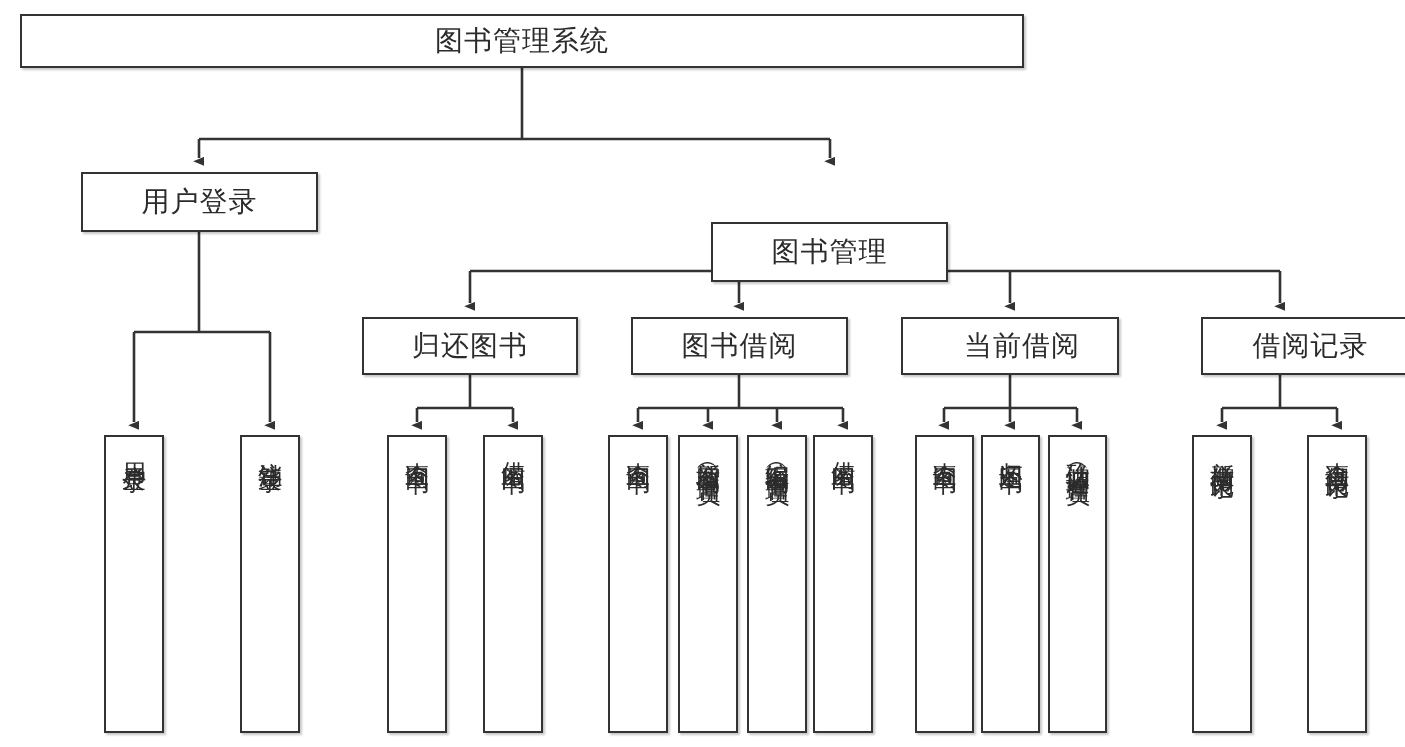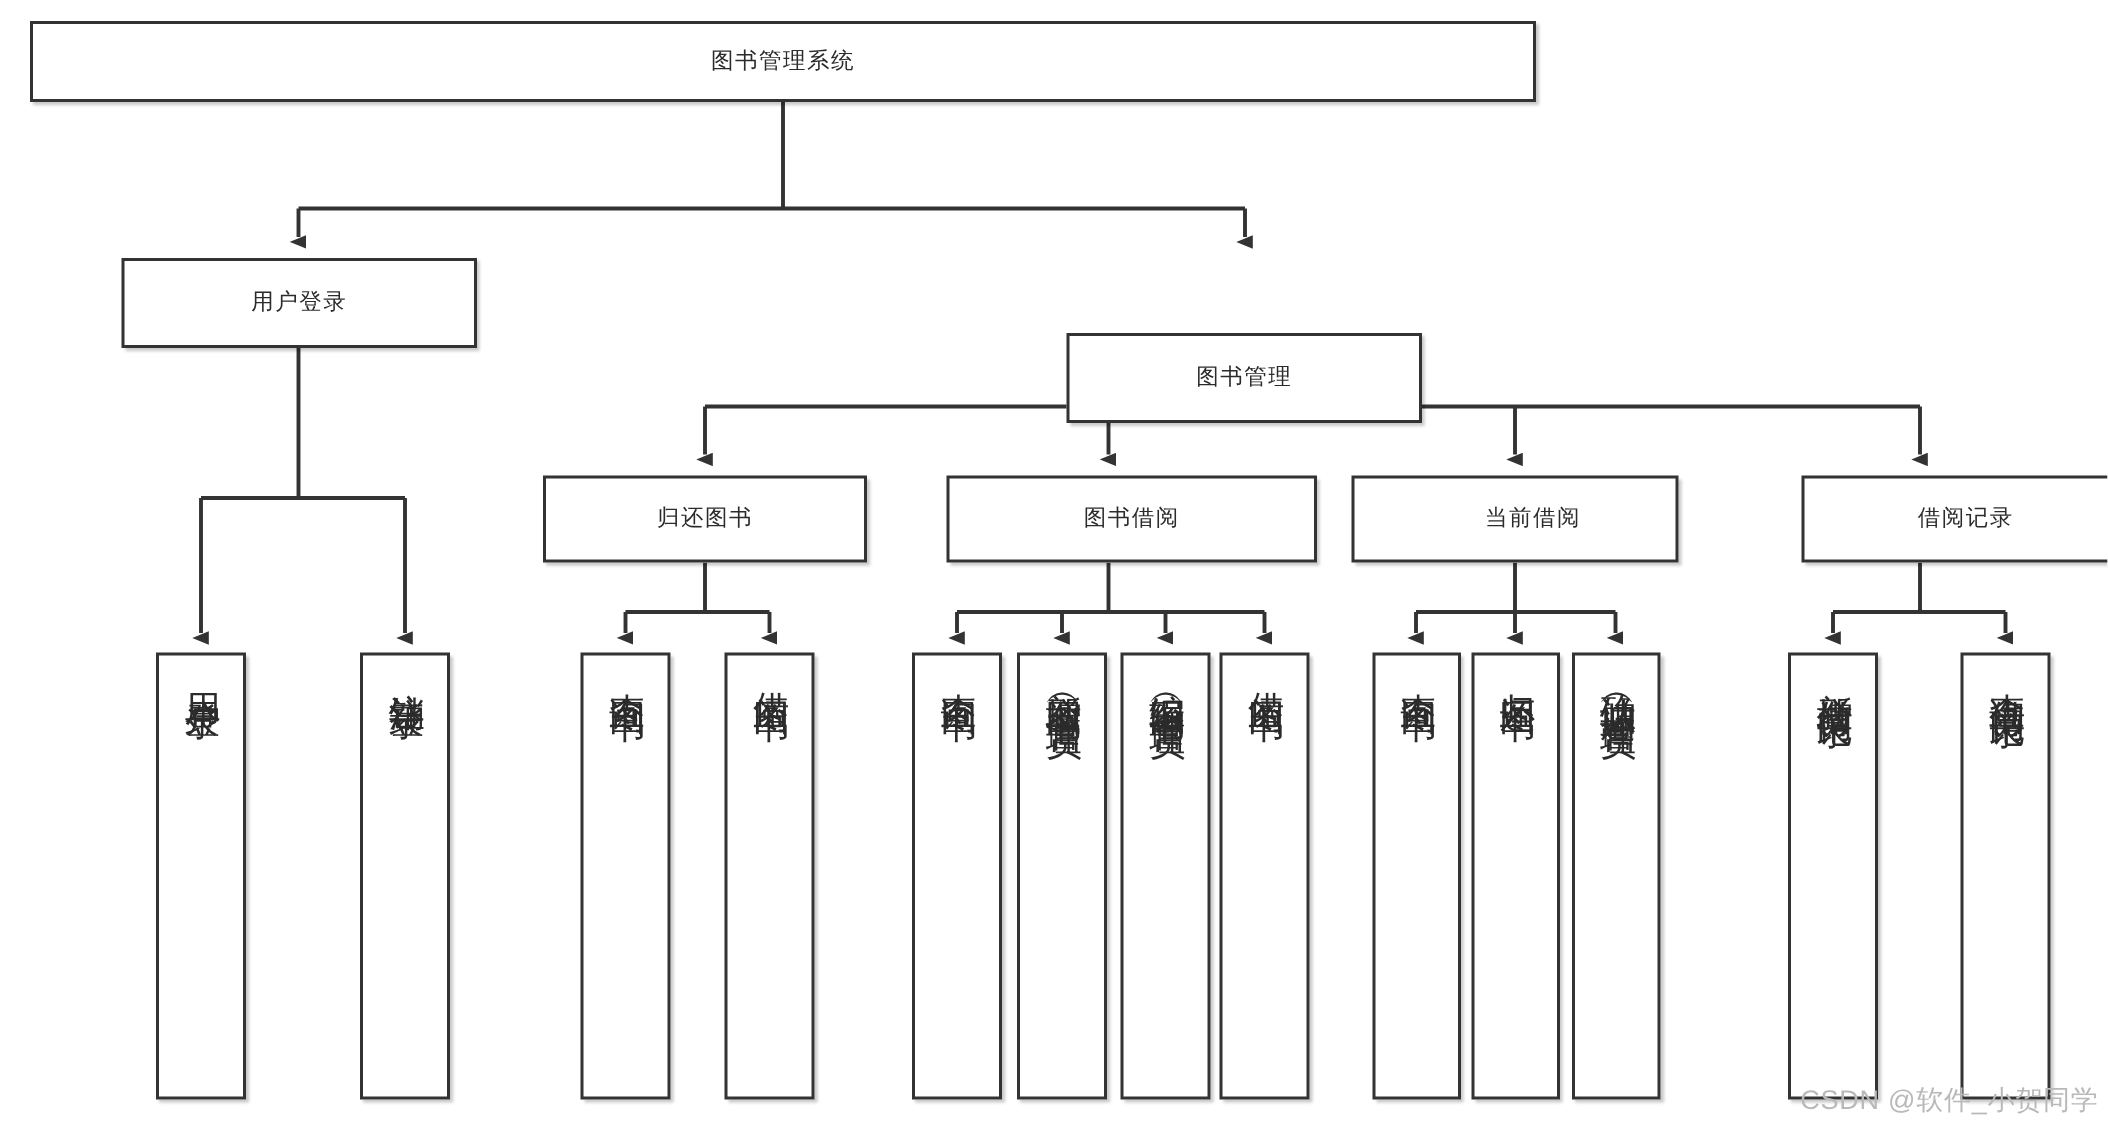--- a/index.html
+++ b/index.html
@@ -36,21 +36,21 @@
     color: #2b2b2b;
     z-index: 2;
   }
   .node .label {
     display: block;
     text-align: center;
     letter-spacing: 1px;
     line-height: 1.18;
   }
   .node.horiz .label {
-    font-size: 15px;
+    font-size: 28px;
   }
   .node.vert {
     align-items: flex-start;
     padding-top: 6px;
   }
   .node.vert .label {
     writing-mode: vertical-rl;
     text-orientation: upright;
     font-size: 24px;
     letter-spacing: 3px;
@@ -133,21 +133,21 @@
       </div>
       <div class="node horiz" style="left: 81px; top: 172px; width: 237px; height: 60px;">
         <span class="label">用户登录</span>
       </div>
       <div class="node horiz" style="left: 711px; top: 178px; width: 237px; height: 60px; margin-top: 44px;">
         <span class="label">图书管理</span>
       </div>
       <div class="node horiz" style="left: 362px; top: 317px; width: 216px; height: 58px;">
         <span class="label">归还图书</span>
       </div>
-      <div class="node horiz" style="left: 631px; top: 317px; width: 247px; height: 58px;">
+      <div class="node horiz" style="left: 631px; top: 317px; width: 217px; height: 58px;">
         <span class="label">图书借阅</span>
       </div>
       <div class="node horiz" style="left: 901px; top: 317px; width: 218px; height: 58px; padding-left: 24px;">
         <span class="label">当前借阅</span>
       </div>
       <div class="node horiz" style="left: 1201px; top: 317px; width: 219px; height: 58px;">
         <span class="label">借阅记录</span>
       </div>
       <div class="node vert" style="left: 104px; top: 435px; width: 60px; height: 298px;">
         <span class="label">用户登录</span>
@@ -183,14 +183,13 @@
         <span class="label">确认归还（管理员）</span>
       </div>
       <div class="node vert" style="left: 1192px; top: 435px; width: 60px; height: 298px;">
         <span class="label">新增借阅记录</span>
       </div>
       <div class="node vert" style="left: 1307px; top: 435px; width: 60px; height: 298px;">
         <span class="label">查询借阅记录</span>
       </div>
     </div>
 
-  <div class="watermark">CSDN @软件_小贺同学</div>
 </div>
 
 </body></html>

